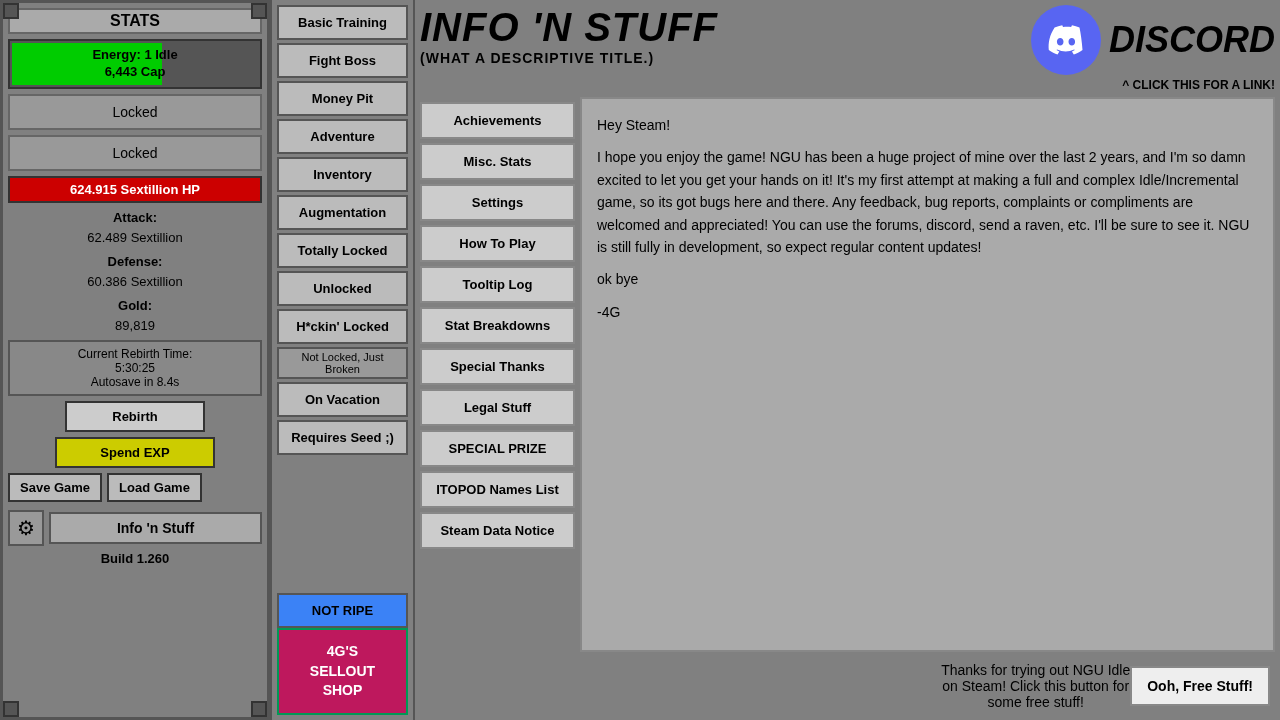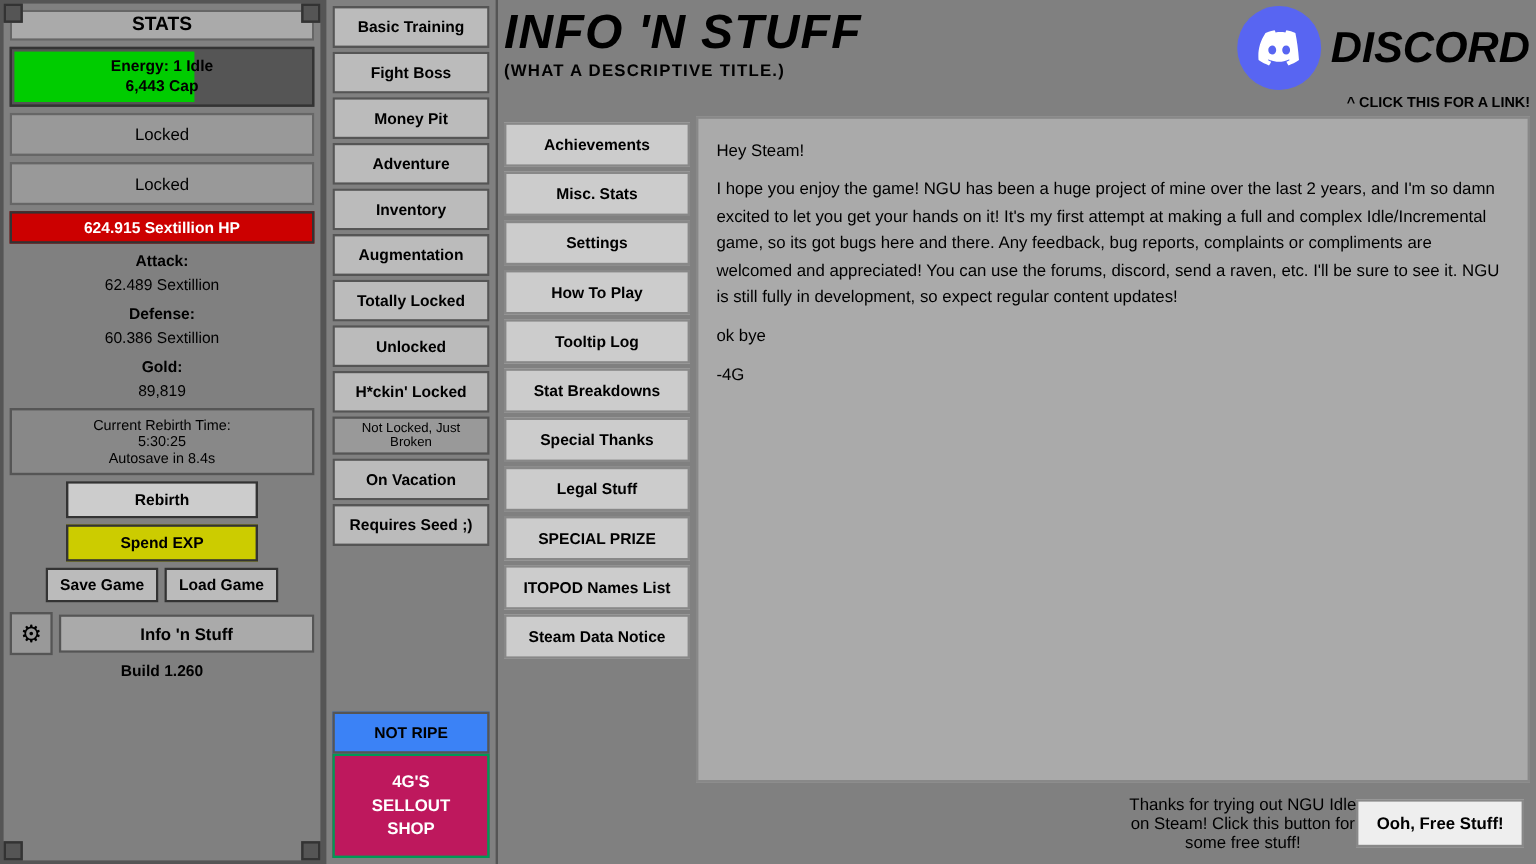--- a/index.html
+++ b/index.html
@@ -125,37 +125,36 @@
       background: #bbb;
       cursor: pointer;
       font-size: 13px;
       font-weight: bold;
       color: #000;
       text-align: center;
     }
 
     .btn-rebirth {
       background: #ccc;
-      width: 160px;
+      width: 140px;
       margin-top: 5px;
       padding: 6px;
     }
 
     .btn-spend-exp {
       background: #cc0;
       width: 160px;
       margin-top: 5px;
       padding: 6px;
     }
 
     .save-load-row {
       display: flex;
       gap: 5px;
       margin-top: 5px;
-      justify-content: center;
     }
 
     .bottom-bar {
       display: flex;
       align-items: center;
       margin-top: 8px;
       gap: 5px;
     }
 
     .gear-icon {

